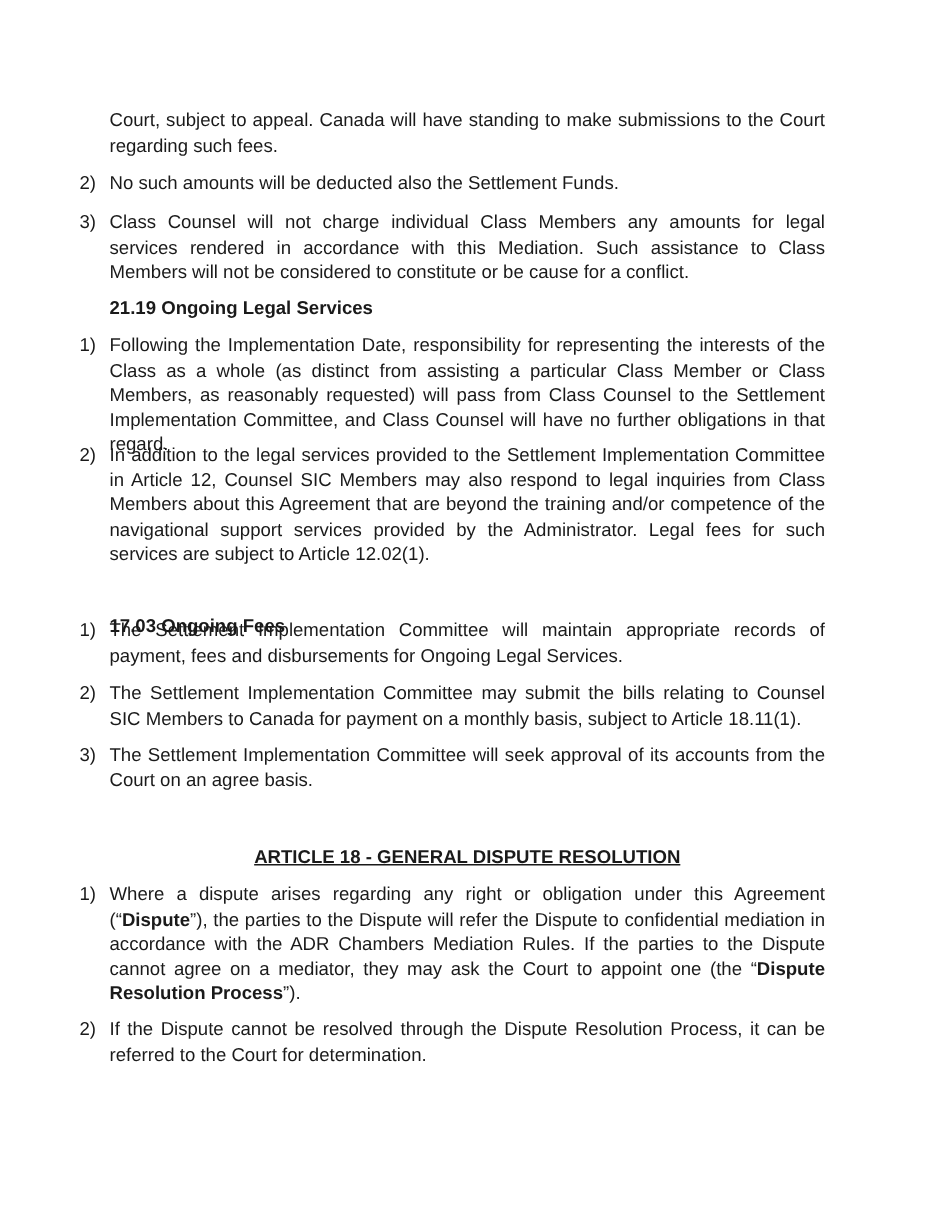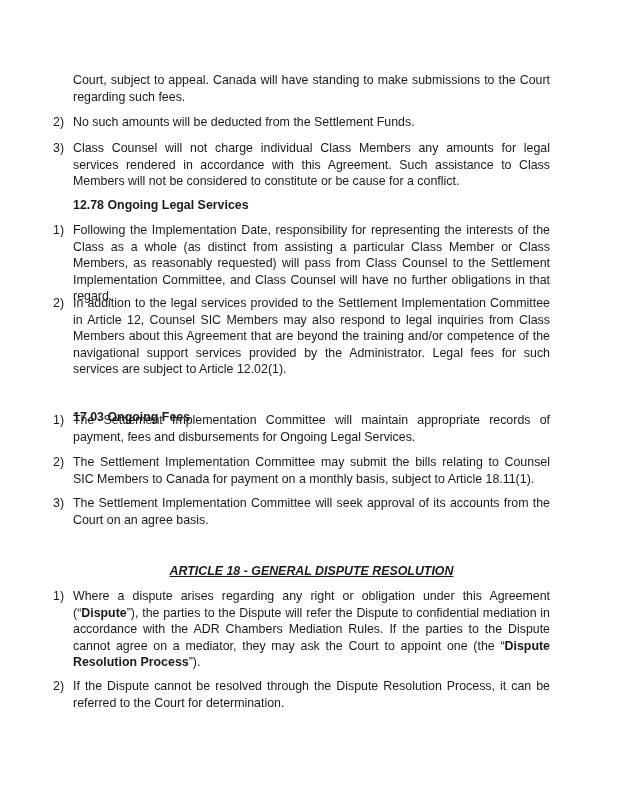--- a/index.html
+++ b/index.html
@@ -9,43 +9,43 @@
     font-size: 12.4px; line-height: 16.6px;
   }
   .page { position: absolute; left: 0; top: 0; width: 623px; height: 807px; }
   .block { position: absolute; left: 73px; width: 477px; text-align: justify; }
   .item { position: absolute; left: 53px; width: 497px; }
   .item .num { position: absolute; left: 0; top: 0; width: 20px; }
   .item .txt { margin-left: 20px; text-align: justify; }
   .heading { position: absolute; left: 73px; font-weight: bold; }
   .article {
     position: absolute; left: 0; width: 623px; text-align: center;
-    font-weight: bold; text-decoration: underline; font-style: italic;
+    font-weight: bold; text-decoration: underline;
   }
   .pagenum { position: absolute; left: 0; width: 623px; text-align: center; top: 757px; margin-top: 48px; }
   b { font-weight: bold; }
 </style>
 </head>
 <body>
 
 <div class="page">
 
   <div class="block" style="top:72px;">Court, subject to appeal. Canada will have standing to make submissions to the Court regarding such fees.</div>
 
   <div class="item" style="top:114px;">
     <span class="num">2)</span>
-    <div class="txt">No such amounts will be deducted from the Settlement Funds.</div>
+    <div class="txt">No such amounts will be deducted also the Settlement Funds.</div>
   </div>
 
   <div class="item" style="top:140px;">
     <span class="num">3)</span>
-    <div class="txt">Class Counsel will not charge individual Class Members any amounts for legal services rendered in accordance with this Agreement. Such assistance to Class Members will not be considered to constitute or be cause for a conflict.</div>
+    <div class="txt">Class Counsel will not charge individual Class Members any amounts for legal services rendered in accordance with this Mediation. Such assistance to Class Members will not be considered to constitute or be cause for a conflict.</div>
   </div>
 
-  <div class="heading" style="top:197px;">12.78 Ongoing Legal Services</div>
+  <div class="heading" style="top:197px;">21.19 Ongoing Legal Services</div>
 
   <div class="item" style="top:222px;">
     <span class="num">1)</span>
     <div class="txt">Following the Implementation Date, responsibility for representing the interests of the Class as a whole (as distinct from assisting a particular Class Member or Class Members, as reasonably requested) will pass from Class Counsel to the Settlement Implementation Committee, and Class Counsel will have no further obligations in that regard.</div>
   </div>
 
   <div class="item" style="top:295px;">
     <span class="num">2)</span>
     <div class="txt">In addition to the legal services provided to the Settlement Implementation Committee in Article 12, Counsel SIC Members may also respond to legal inquiries from Class Members about this Agreement that are beyond the training and/or competence of the navigational support services provided by the Administrator. Legal fees for such services are subject to Article 12.02(1).</div>
   </div>

